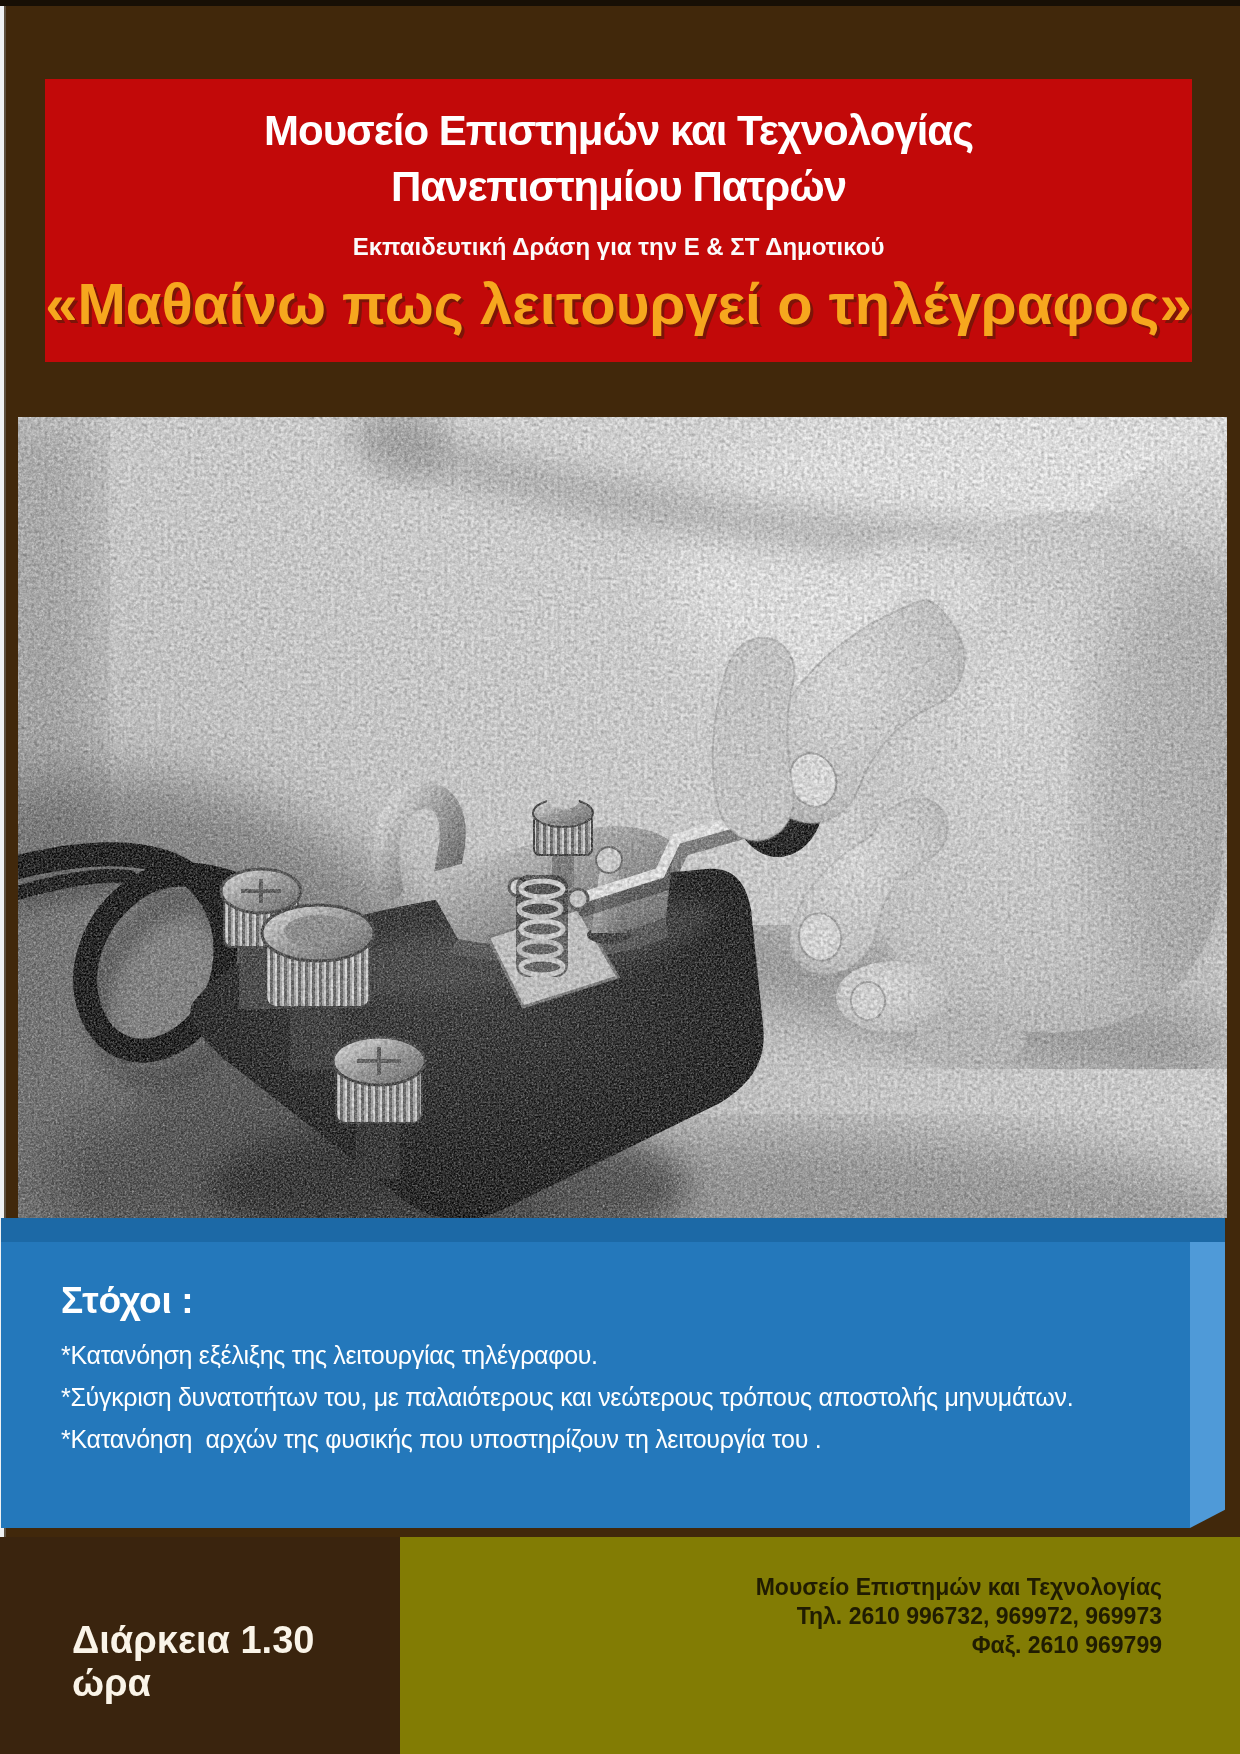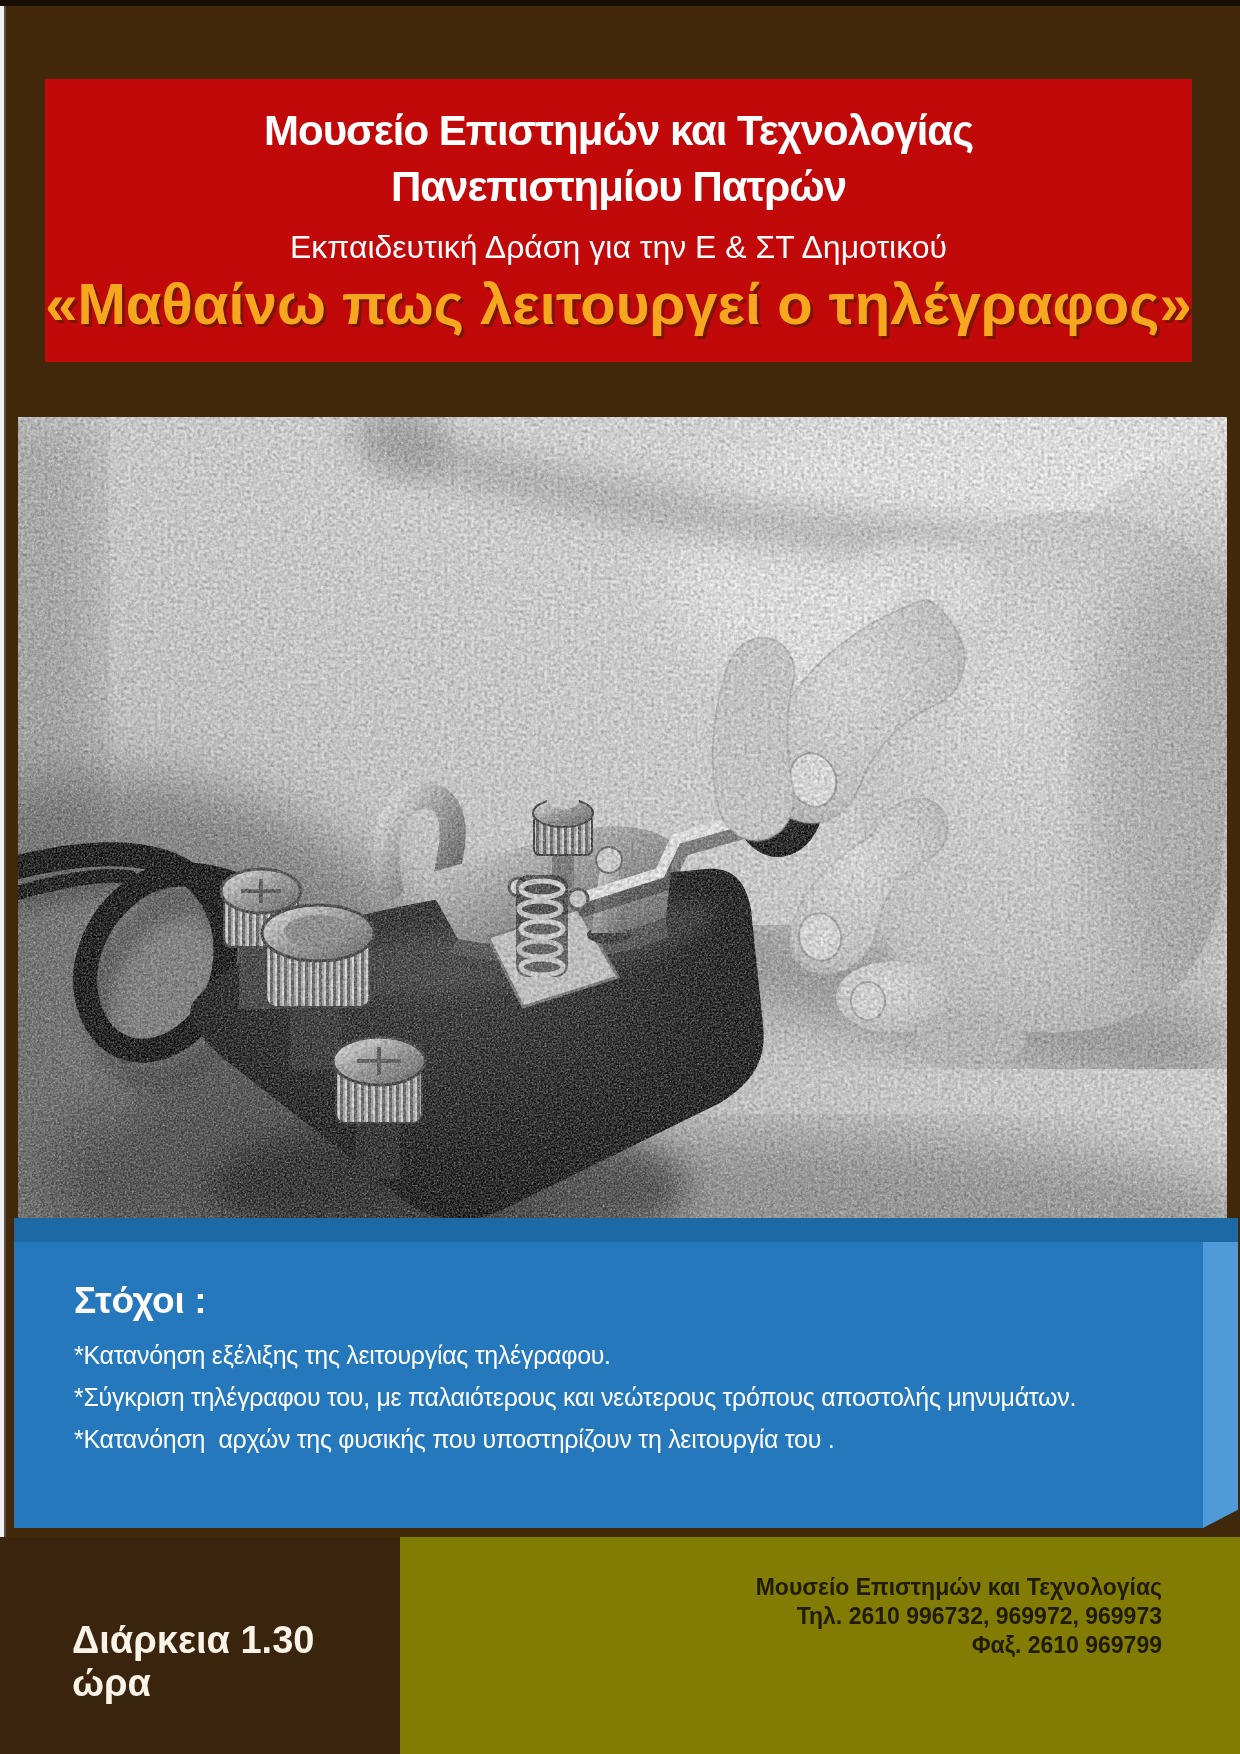--- a/index.html
+++ b/index.html
@@ -7,30 +7,30 @@
         font-family:"Liberation Sans",sans-serif;}
   .edge-top{position:absolute;left:0;top:0;width:1240px;height:6px;background:#170f05;}
   .edge-left{position:absolute;left:0;top:6px;width:4px;height:1748px;background:#eff1f3;}
   .edge-left-dark{position:absolute;left:4px;top:6px;width:2px;height:1748px;background:#6b6257;opacity:.7;}
 
   
   .red-box{position:absolute;left:45px;top:79px;width:1147px;height:283px;background:#c20909;
            text-align:center;color:#ffffff;}
   .t-line{font-size:42px;font-weight:bold;line-height:56px;letter-spacing:-1px;}
   .t-line.first{margin-top:24px;}
-  .sub{font-size:32px;font-weight:400;line-height:48px;margin-top:8px;color:#fbfbfb;}
+  .sub{font-size:24px;font-weight:700;line-height:48px;margin-top:8px;color:#fbfbfb;}
   .act{font-size:58px;font-weight:bold;line-height:54px;margin-top:6px;color:#f6a71e;
        text-shadow:3px 3px 0 #7c1408;}
 
   
   .photo{position:absolute;left:18px;top:417px;width:1209px;height:801px;background:#d5d5d5;overflow:hidden;}
   .photo svg{display:block;}
 
   
-  .goals{position:absolute;left:14px;top:1218px;width:1224px;height:384px;border-radius:21px;}
+  .goals{position:absolute;left:1px;top:1218px;width:1224px;height:384px;border-radius:21px;}
   .goals-main{position:absolute;left:0;top:0;width:1189px;height:310px;background:#2478bb;}
   .goals-top{position:absolute;left:0;top:0;width:1224px;height:24px;background:#1c69a6;}
   .goals-side{position:absolute;left:1189px;top:4px;width:35px;height:306px;background:#4f9ad8;
               clip-path:polygon(0 18px,100% 0,100% 94%,0 100%);}
   .goals-text{position:absolute;left:60px;top:60px;width:1122px;color:#ffffff;letter-spacing:-0.3px;}
   .goals-text h2{font-size:37px;font-weight:bold;margin:0 0 10px 0;line-height:46px;}
   .goals-text p{font-size:25px;font-weight:400;margin:0;line-height:42px;white-space:pre-wrap;}
 
   
   .duration-block{position:absolute;left:0;top:1537px;width:400px;height:217px;background:#3a240e;}
@@ -212,21 +212,21 @@
     </svg>
   </div>
 
   <section class="goals">
     <div class="goals-main"></div>
     <div class="goals-side"></div>
     <div class="goals-top"></div>
     <div class="goals-text">
       <h2>Στόχοι :</h2>
       <p>*Κατανόηση εξέλιξης της λειτουργίας τηλέγραφου.</p>
-      <p>*Σύγκριση τηλέγραφου του, με παλαιότερους και νεώτερους τρόπους αποστολής μηνυμάτων.</p>
+      <p>*Σύγκριση δυνατοτήτων του, με παλαιότερους και νεώτερους τρόπους αποστολής μηνυμάτων.</p>
       <p>*Κατανόηση  αρχών της φυσικής που υποστηρίζουν τη λειτουργία του .</p>
     </div>
   </section>
 
   <footer>
     <div class="duration-block">
       <div class="duration-text">Διάρκεια 1.30 ώρα</div>
     </div>
     <div class="olive-block">
       <div class="contact">

